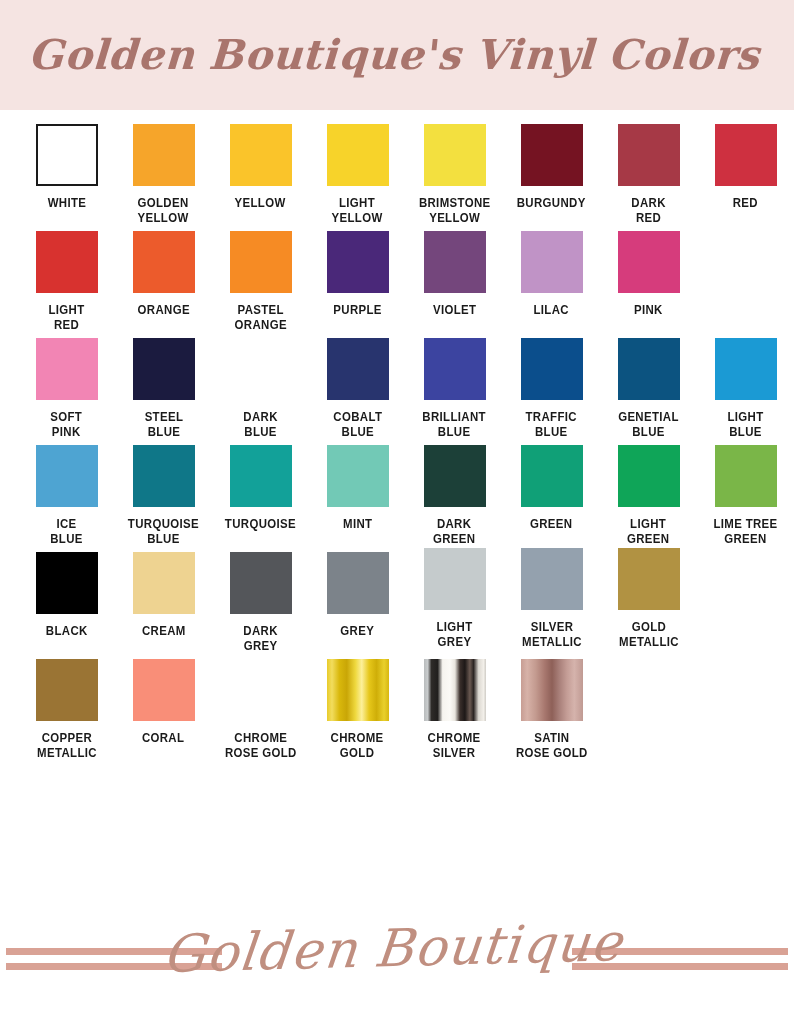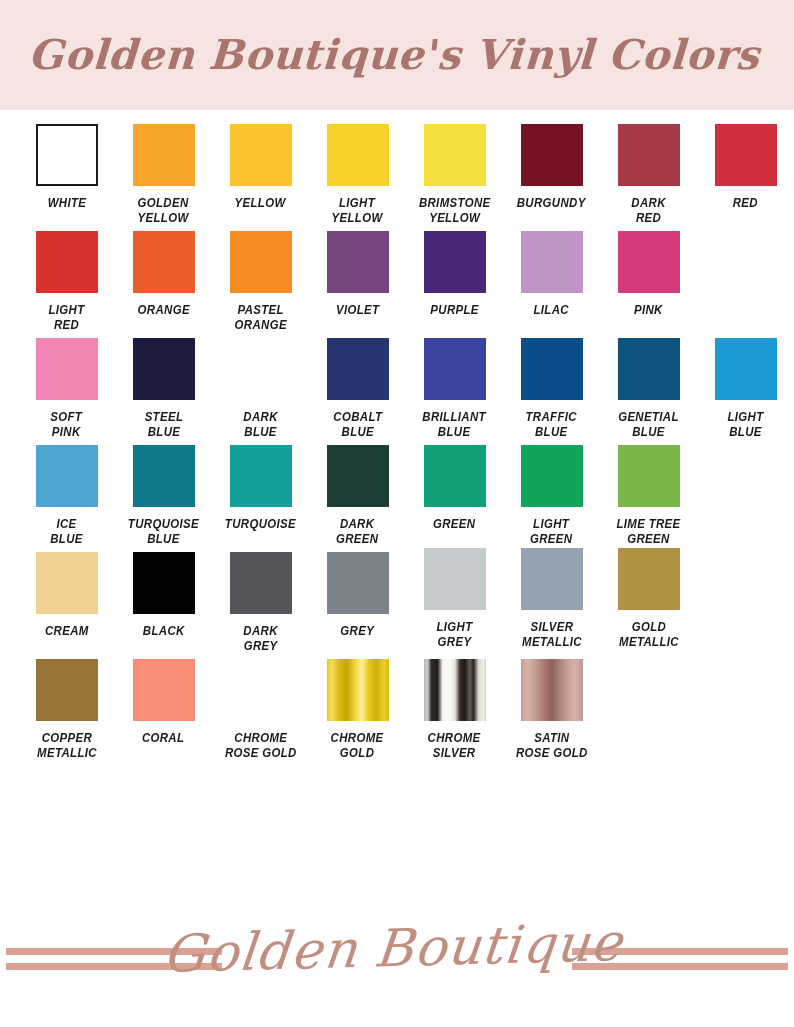--- a/index.html
+++ b/index.html
@@ -32,21 +32,20 @@
     font-size: 41px;
     letter-spacing: 0.5px;
     color: #a9756d;
     white-space: nowrap;
     transform: skewX(-6deg);
   }
 
   
   .grid-area {
     padding: 14px 0 0 0;
-    font-style: italic;
   }
   .color-row {
     display: flex;
     justify-content: flex-start;
     padding-left: 18px;
     margin-bottom: 6px;
   }
   .cell {
     width: 97px;
     display: flex;
@@ -191,26 +190,26 @@
       <div class="cell">
         <div class="swatch" style="background: rgb(236, 91, 44);"></div>
         <div class="label">ORANGE</div>
       </div>
       <div class="cell">
         <div class="swatch" style="background: rgb(246, 139, 36);"></div>
         <div class="label">PASTEL
 ORANGE</div>
       </div>
       <div class="cell">
+        <div class="swatch" style="background: rgb(74, 40, 121);"></div>
+        <div class="label">PURPLE</div>
+      </div>
+      <div class="cell">
         <div class="swatch" style="background: rgb(116, 70, 124);"></div>
         <div class="label">VIOLET</div>
-      </div>
-      <div class="cell">
-        <div class="swatch" style="background: rgb(74, 40, 121);"></div>
-        <div class="label">PURPLE</div>
       </div>
       <div class="cell">
         <div class="swatch" style="background: rgb(192, 147, 198);"></div>
         <div class="label">LILAC</div>
       </div>
       <div class="cell">
         <div class="swatch" style="background: rgb(214, 60, 124);"></div>
         <div class="label">PINK</div>
       </div>
     </div>
@@ -265,20 +264,24 @@
       <div class="cell">
         <div class="swatch" style="background: rgb(15, 119, 136);"></div>
         <div class="label">TURQUOISE
 BLUE</div>
       </div>
       <div class="cell">
         <div class="swatch" style="background: rgb(18, 161, 153);"></div>
         <div class="label">TURQUOISE</div>
       </div>
       <div class="cell">
+        <div class="swatch" style="background: rgb(114, 201, 182);"></div>
+        <div class="label">MINT</div>
+      </div>
+      <div class="cell">
         <div class="swatch" style="background: rgb(28, 64, 56);"></div>
         <div class="label">DARK
 GREEN</div>
       </div>
       <div class="cell">
         <div class="swatch" style="background: rgb(16, 160, 119);"></div>
         <div class="label">GREEN</div>
       </div>
       <div class="cell">
         <div class="swatch" style="background: rgb(15, 165, 88);"></div>
@@ -286,26 +289,26 @@
 GREEN</div>
       </div>
       <div class="cell">
         <div class="swatch" style="background: rgb(122, 182, 72);"></div>
         <div class="label">LIME TREE
 GREEN</div>
       </div>
     </div>
     <div class="color-row row-5">
       <div class="cell">
+        <div class="swatch" style="background: rgb(0, 0, 0);"></div>
+        <div class="label">BLACK</div>
+      </div>
+      <div class="cell">
         <div class="swatch" style="background: rgb(238, 211, 145);"></div>
         <div class="label">CREAM</div>
-      </div>
-      <div class="cell">
-        <div class="swatch" style="background: rgb(0, 0, 0);"></div>
-        <div class="label">BLACK</div>
       </div>
       <div class="cell">
         <div class="swatch" style="background: rgb(84, 86, 90);"></div>
         <div class="label">DARK
 GREY</div>
       </div>
       <div class="cell">
         <div class="swatch" style="background: rgb(124, 131, 138);"></div>
         <div class="label">GREY</div>
       </div>

